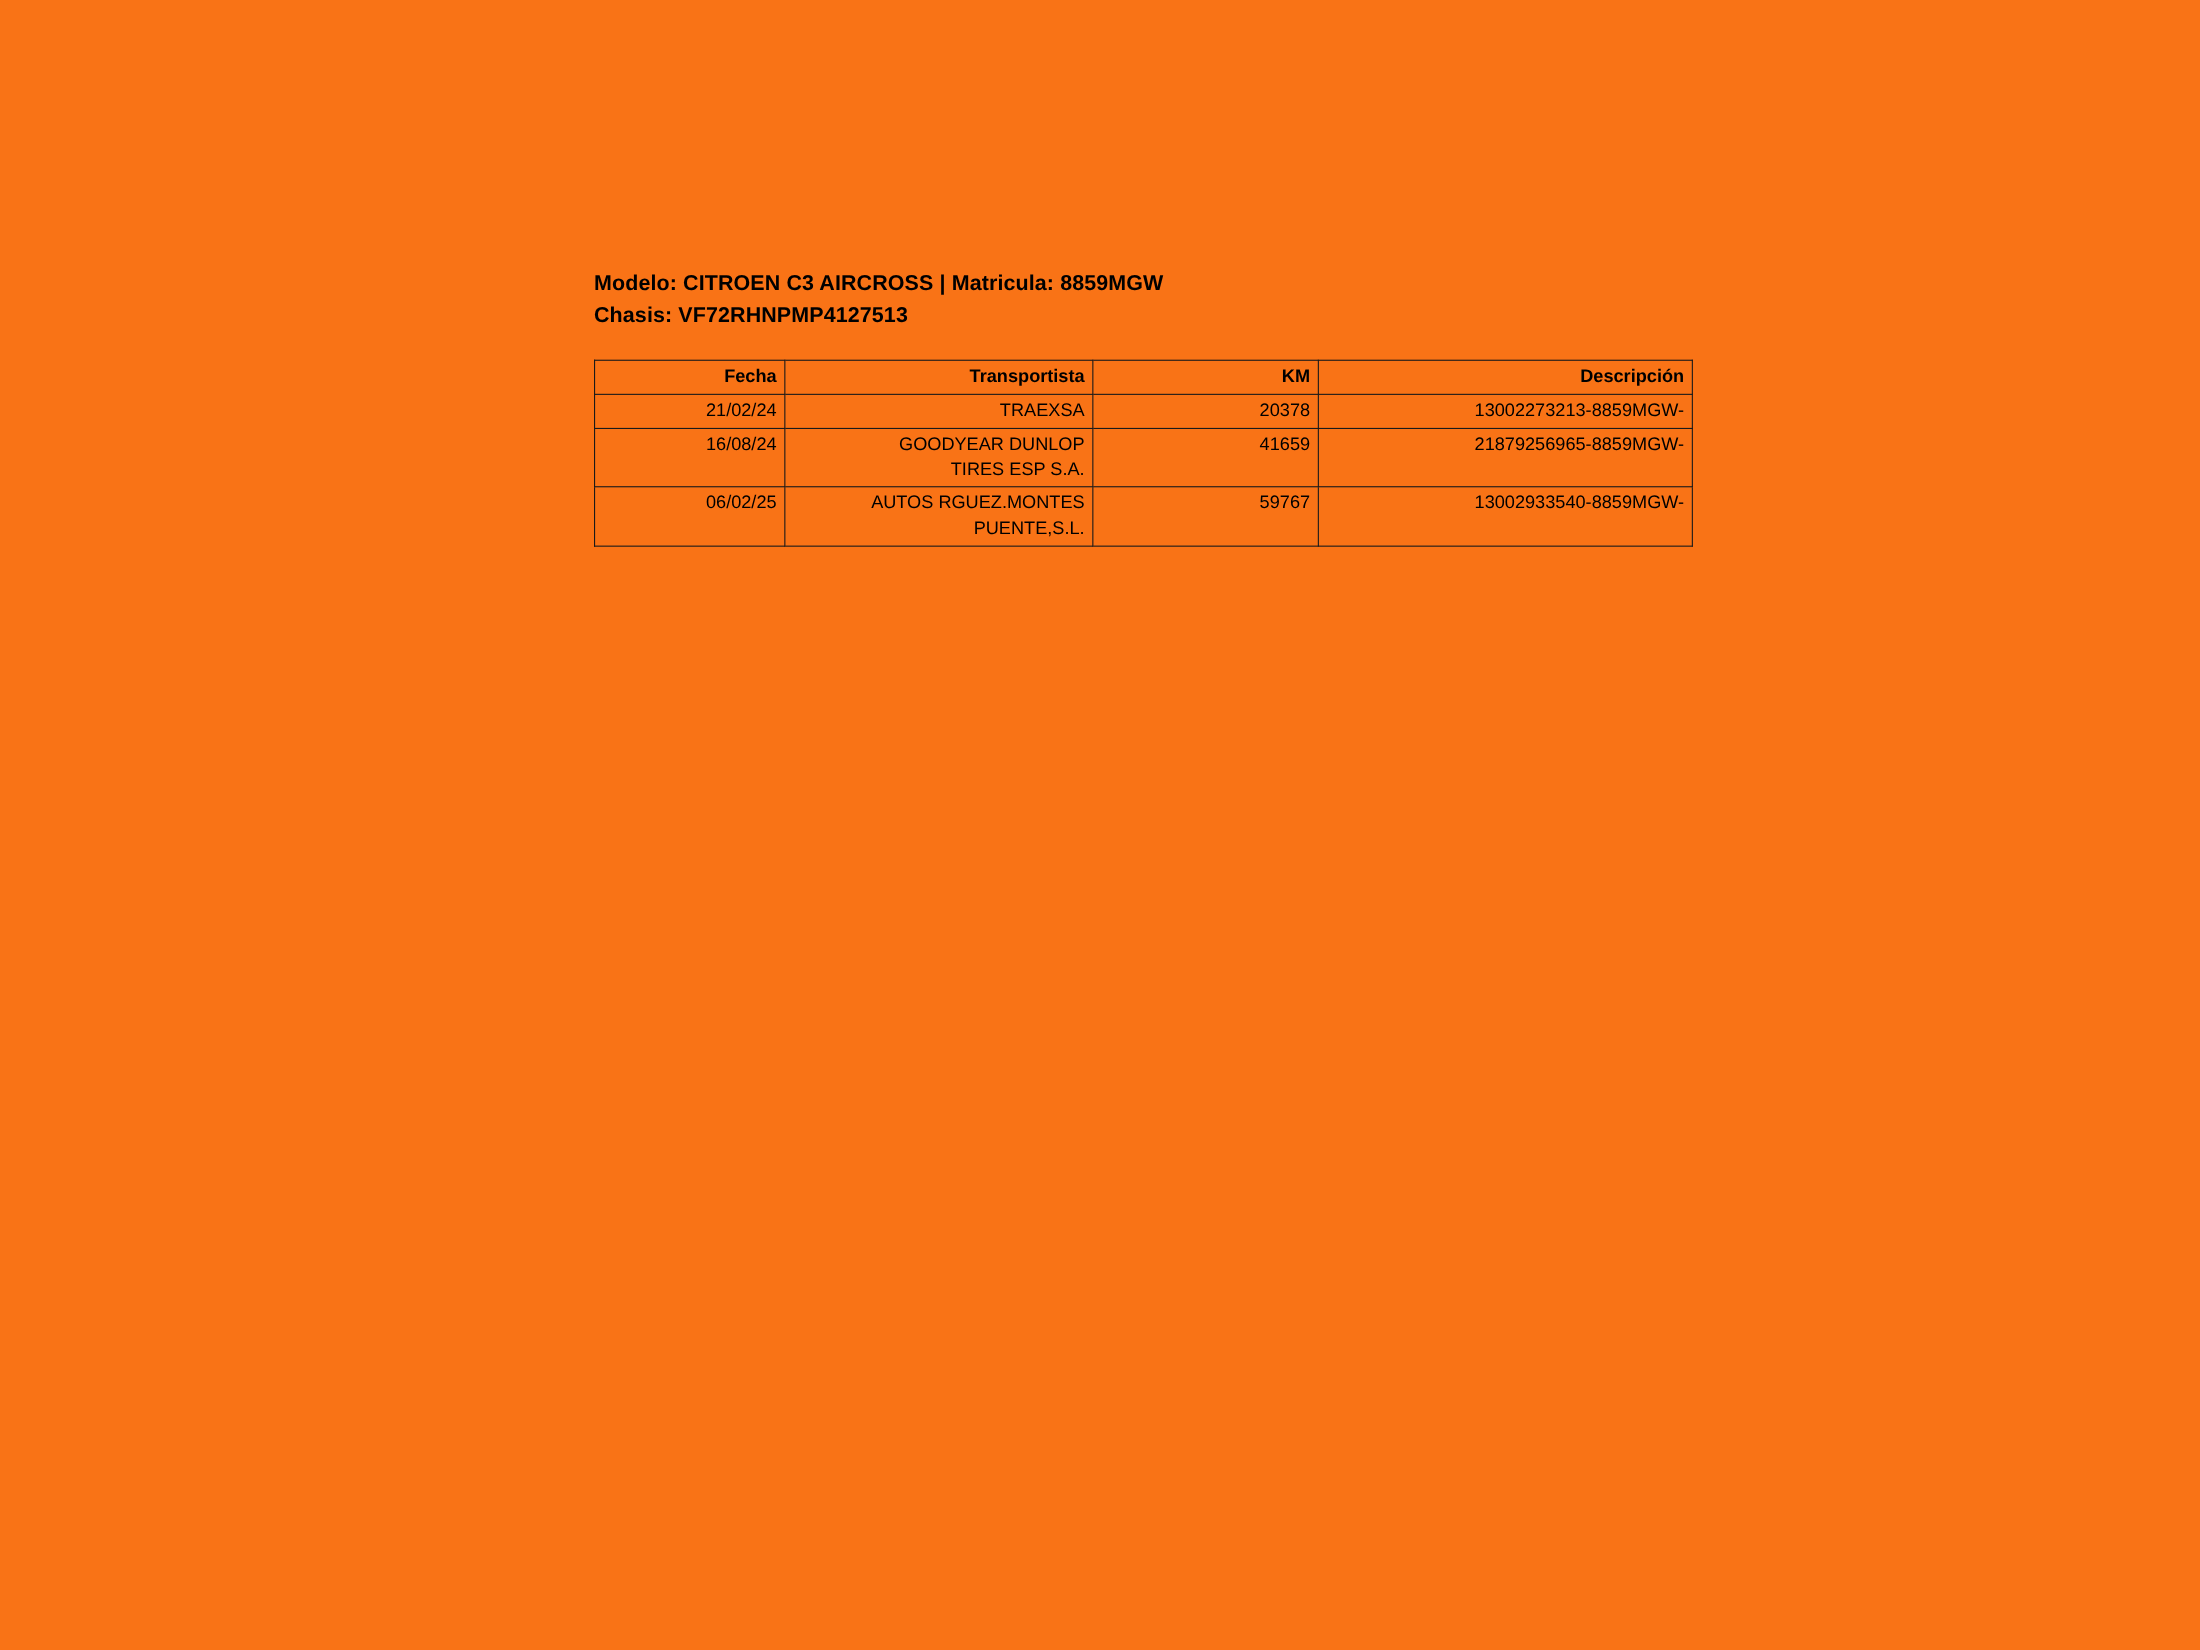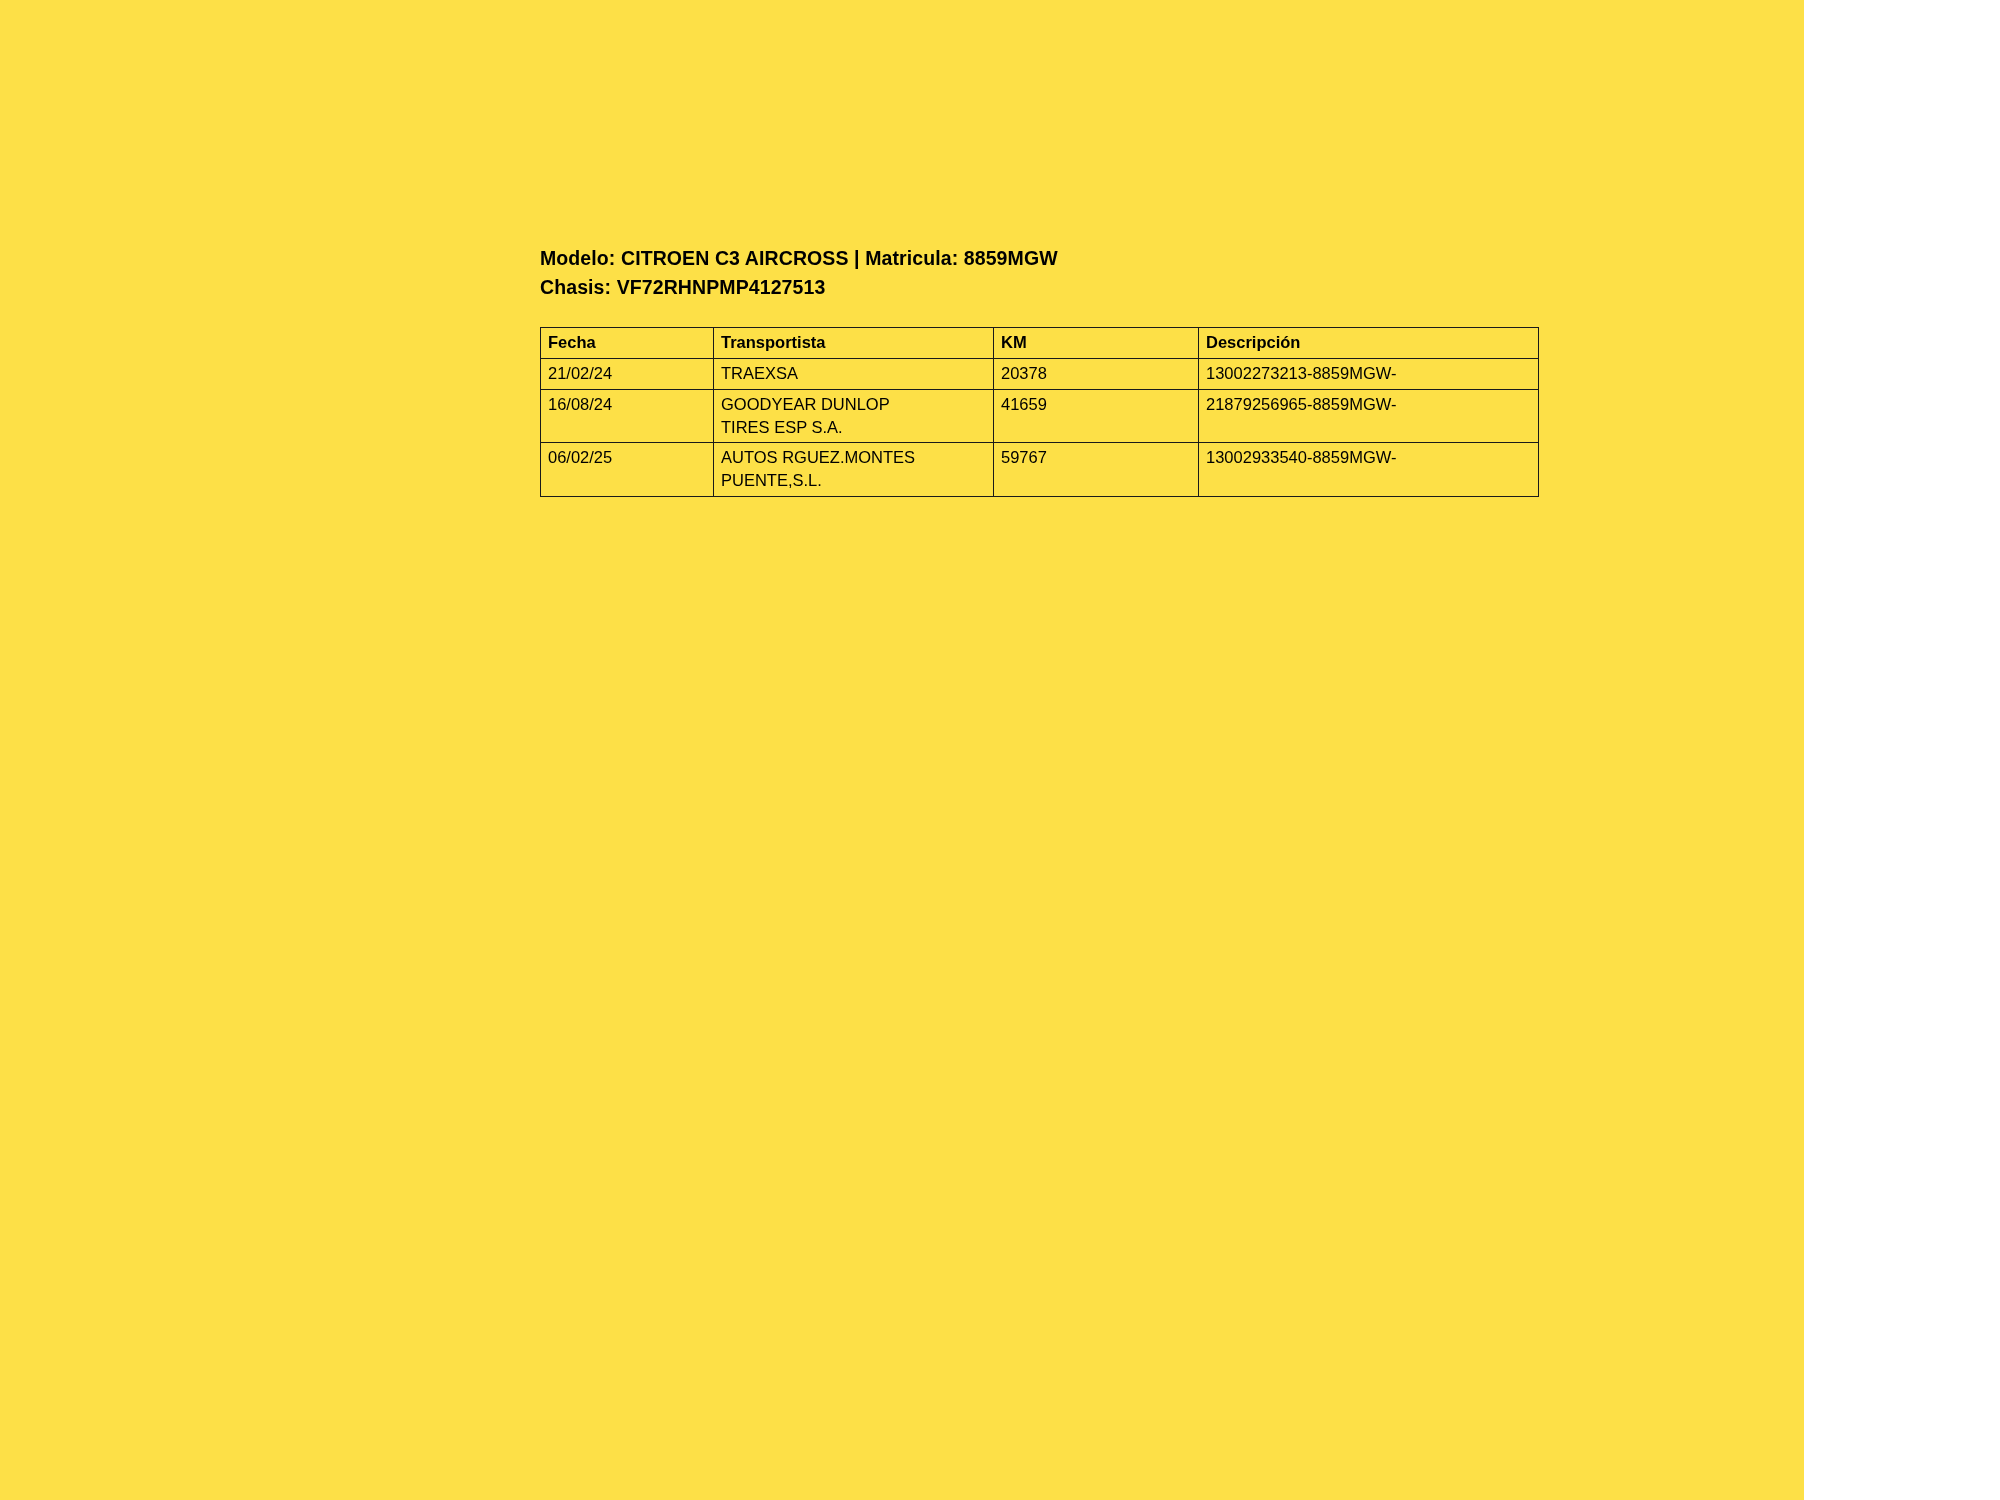--- a/index.html
+++ b/index.html
@@ -12,23 +12,23 @@
     height: 1500px;
     font-family: "Liberation Sans", sans-serif;
     color: #000000;
     position: relative;
     overflow: hidden;
   }
   .page {
     position: absolute;
     left: 0;
     top: 0;
-    width: 1804px;
+    width: 2000px;
     height: 1500px;
-    background: #fde047;
+    background: #f97316;
   }
   .doc-body {
     position: absolute;
     left: 540px;
     top: 245px;
     width: 940px;
   }
   .heading {
     font-size: 19.5px;
     font-weight: bold;
@@ -46,21 +46,21 @@
     width: 938px;
     table-layout: fixed;
   }
   table.history th,
   table.history td {
     border: 1.4px solid #1a1a1a;
     vertical-align: top;
     padding: 3px 7px 4px 7px;
     font-size: 16.5px;
     line-height: 1.38;
-    text-align: left;
+    text-align: right;
   }
   table.history th {
     font-weight: bold;
     height: 20px;
   }
   table.history td {
     font-weight: normal;
   }
   .col-fecha   { width: 158px; }
   .col-transp  { width: 265px; margin-left: 32px; }

